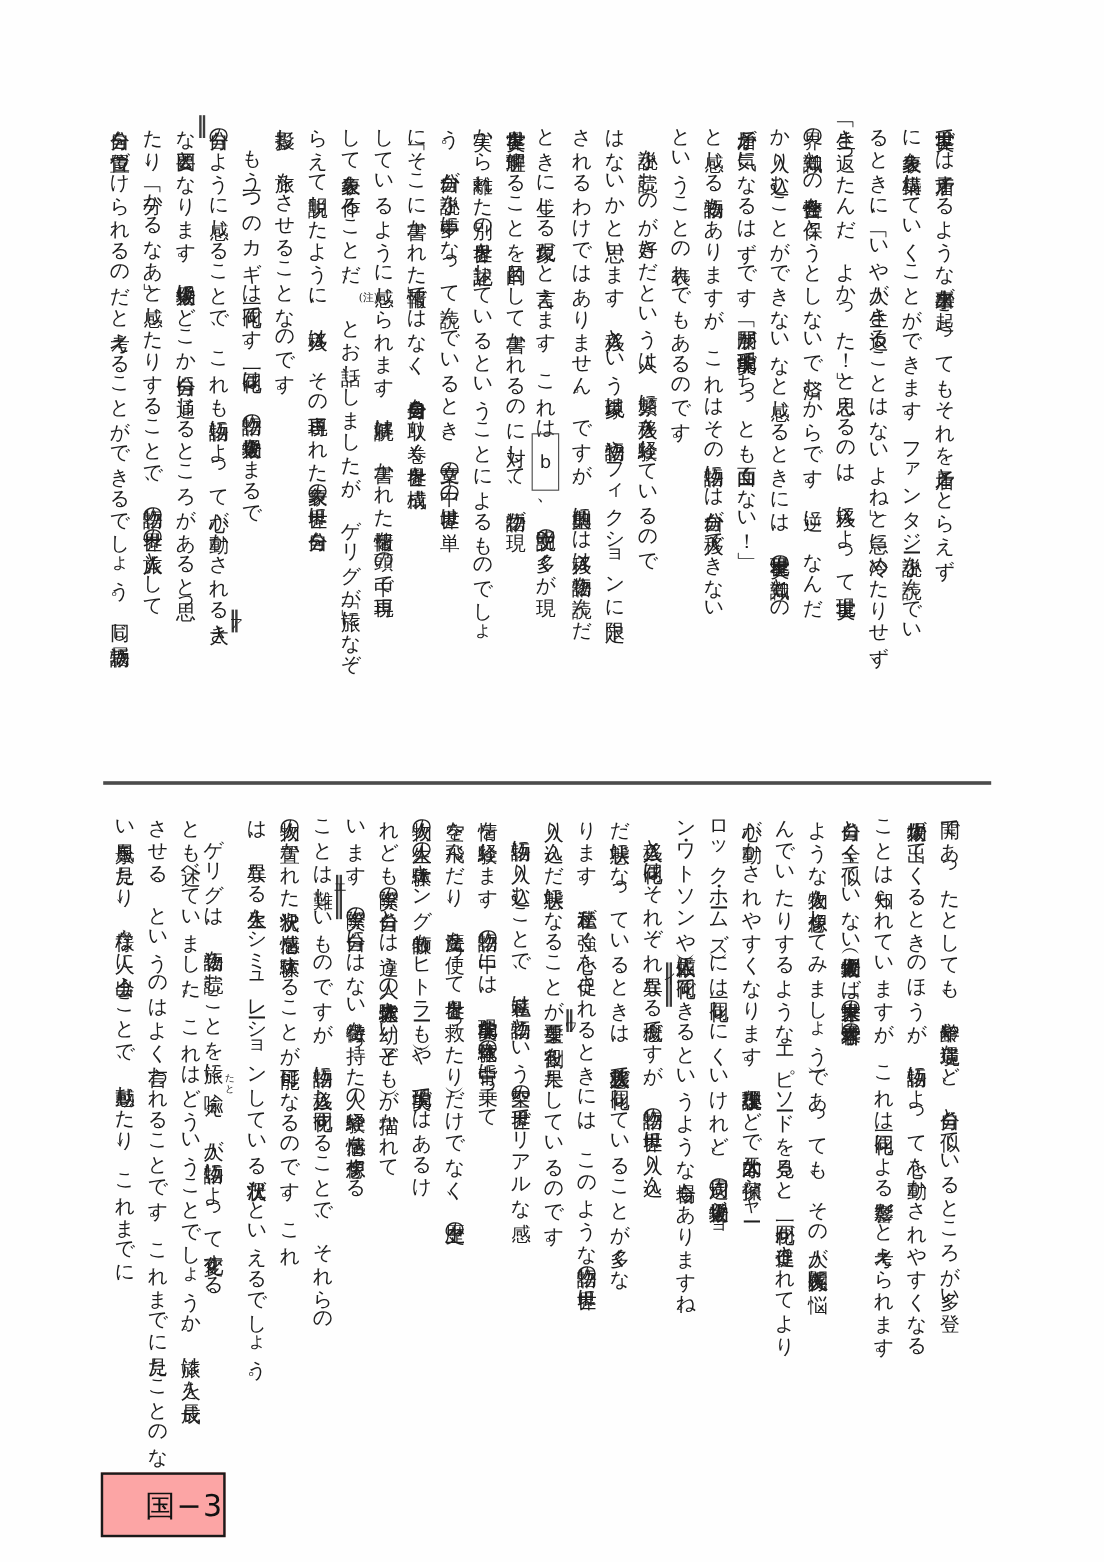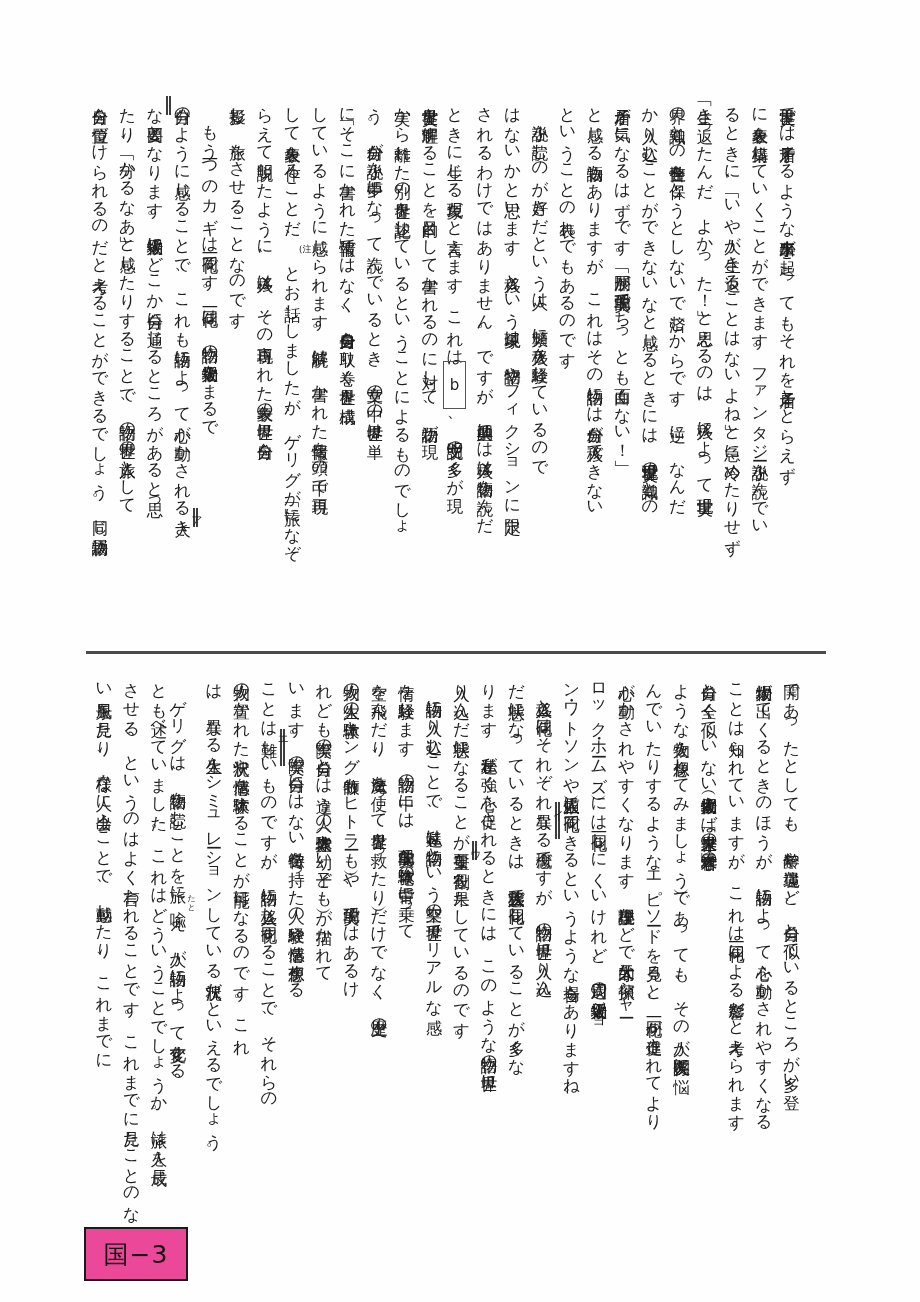--- a/index.html
+++ b/index.html
@@ -45,22 +45,22 @@
     font-size:9px;line-height:11px;
     transform:translateX(7px);
   }
   ruby rt{font-size:8px;letter-spacing:0;}
   #divider{
     position:absolute;left:86px;top:651px;width:740px;height:2.5px;
     background:#4b4b4b;
   }
   #page-label-box{
     position:absolute;left:84px;top:1227px;width:100px;height:50px;
-    border:2.5px solid #1a1a1a;background:#ec4899;
-    display:flex;align-items:center;justify-content:center;
+    border:2.5px solid #1a1a1a;background:#fca5a5;
+    display:flex;align-items:center;justify-content:flex-end;
   }
   #page-label-box span{
     font-family:"DejaVu Sans","Liberation Sans",sans-serif;
     font-size:25px;letter-spacing:1px;color:#111;
   }
 </style>
 </head>
 <body>
 
 <div id="block-top" class="vblock">

